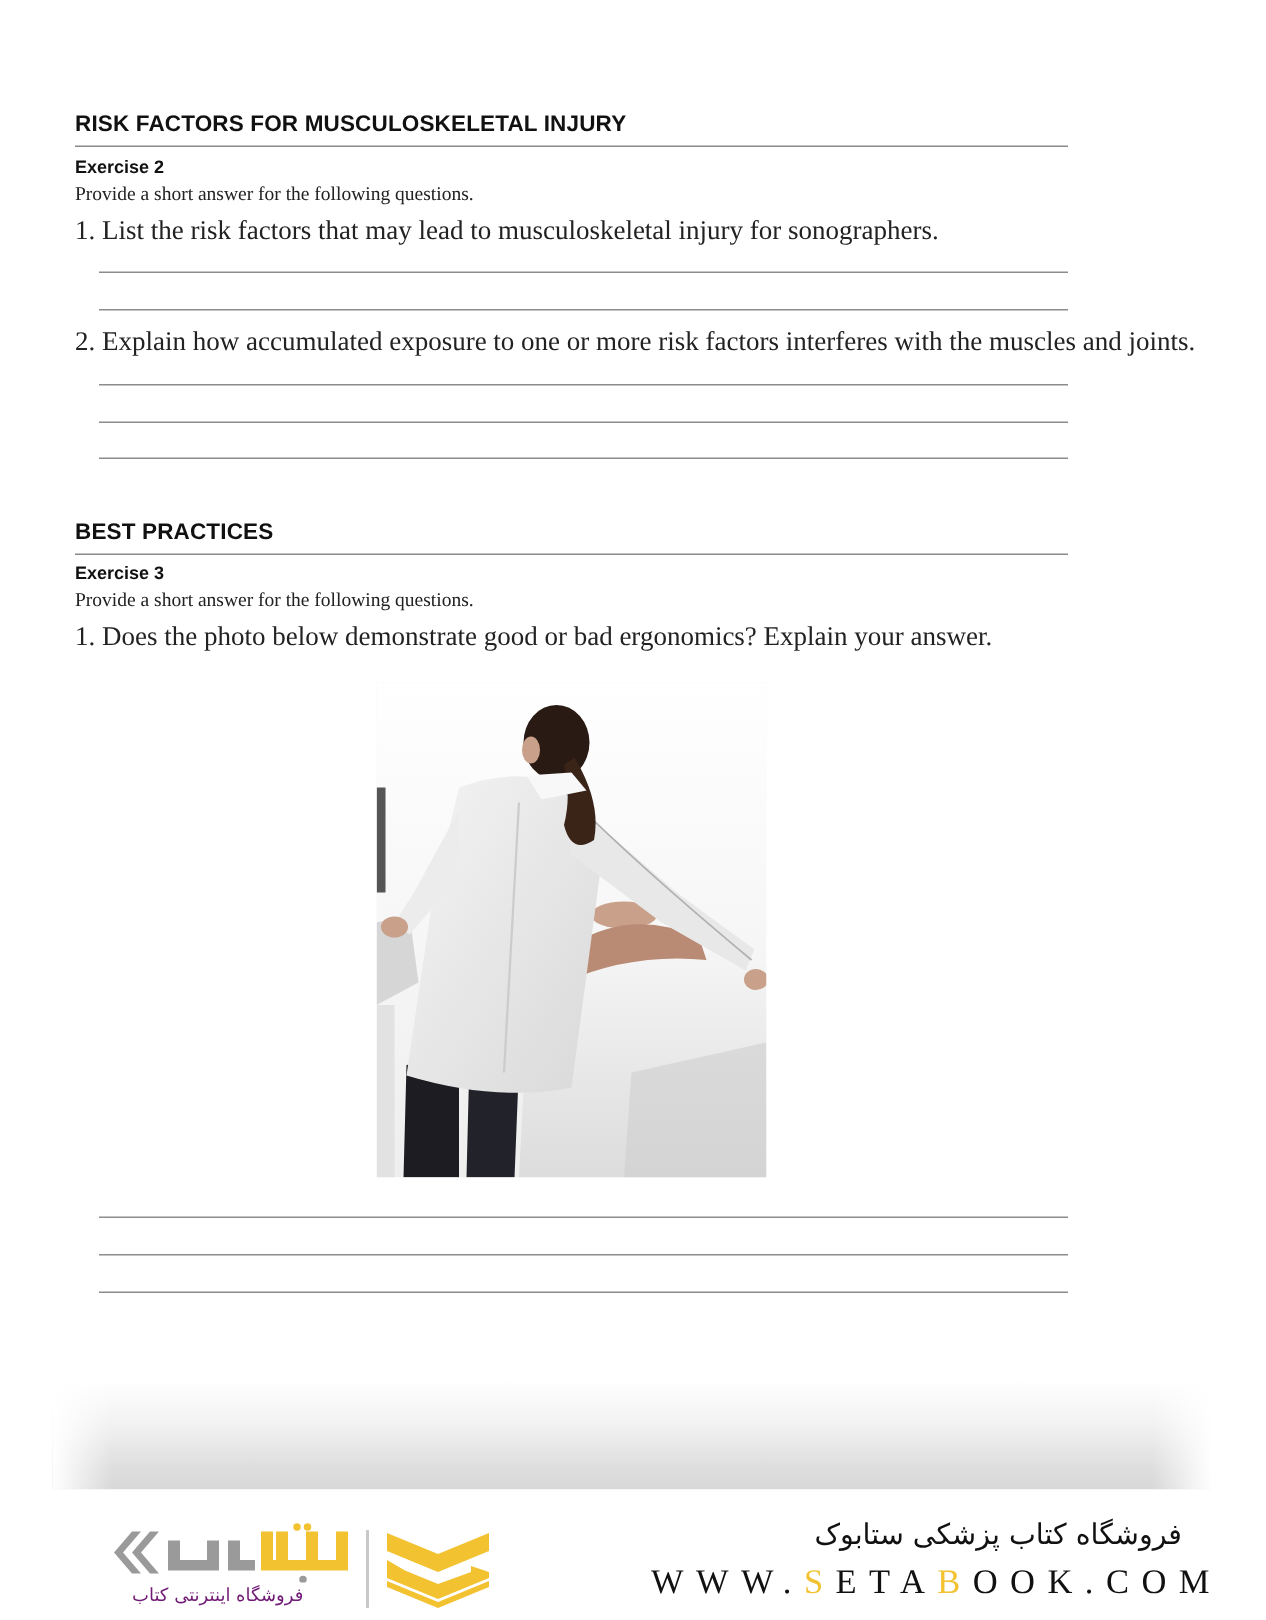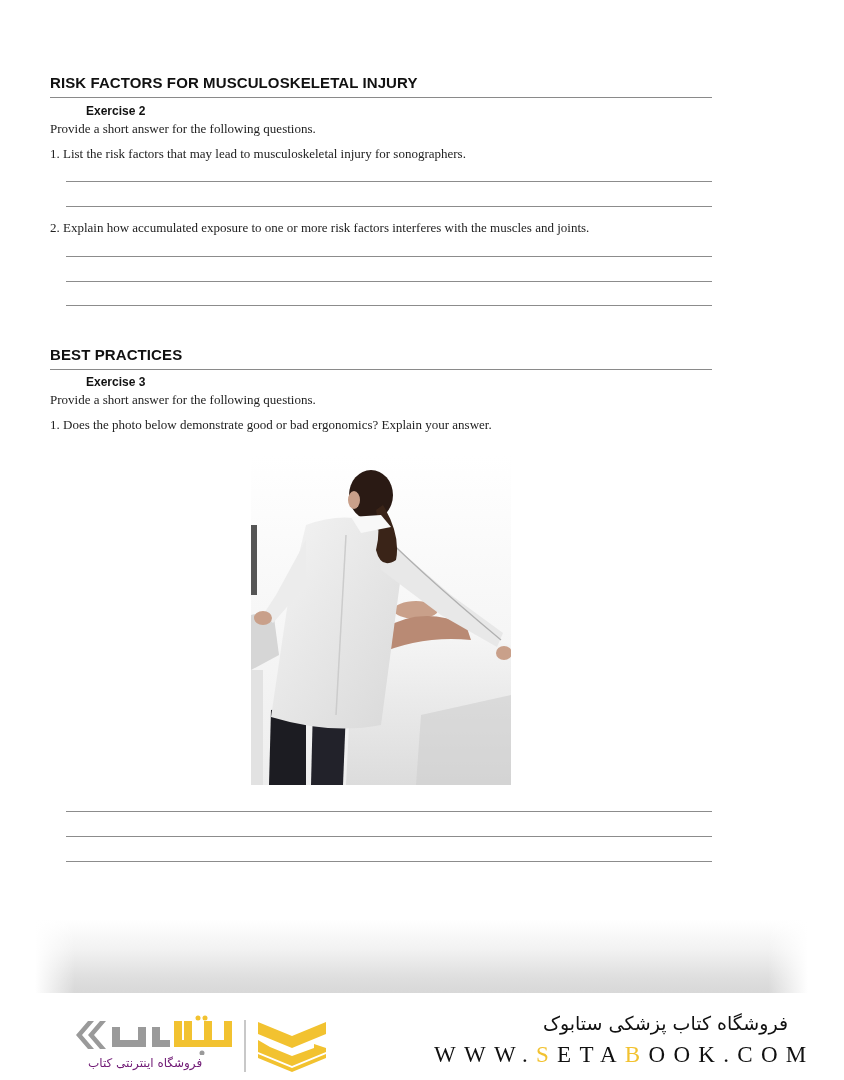--- a/index.html
+++ b/index.html
@@ -1,21 +1,21 @@
 <!DOCTYPE html>
 <html><head>
 <meta charset="utf-8">
 <style>
   html, body { margin:0; padding:0; }
   body { width:844px; height:1080px; background:#ffffff; position:relative; overflow:hidden; color:#1a1a1a; }
   .abs { position:absolute; }
   .section-heading { position:absolute; left:50px; width:662px; font-family:"Liberation Sans", sans-serif; font-weight:bold; font-size:15px; letter-spacing:0.1px; color:#111; border-bottom:1px solid #8a8a8a; padding-bottom:8px; line-height:13px; }
-  .exercise-title { position:absolute; left:50px; font-family:"Liberation Sans", sans-serif; font-weight:bold; font-size:12px; color:#111; line-height:14px;margin-left:36px; }
+  .exercise-title { position:absolute; left:50px; font-family:"Liberation Sans", sans-serif; font-weight:bold; font-size:12px; color:#111; line-height:14px; }
   .instructions { position:absolute; left:50px; font-family:"Liberation Serif", serif; font-size:13px; color:#222; line-height:15px; }
-  .question { position:absolute; left:50px; font-family:"Liberation Serif", serif; font-size:13px; color:#222; line-height:15px; }
+  .question { position:absolute; left:50px; font-family:"Liberation Serif", serif; font-size:18px; color:#222; line-height:15px; }
   .answer-line { position:absolute; left:66px; width:646px; height:0; border-top:1px solid #8c8c8c; }
   .photo { position:absolute; left:251px; top:455px; width:260px; height:330px; background:#fafafa; overflow:hidden; }
   .fade-band { position:absolute; left:35px; top:920px; width:773px; height:73px;
     background: linear-gradient(to bottom, rgba(255,255,255,1) 0%, #f2f2f2 40%, #dedede 80%, #d8d8d8 100%); }
   .fade-band::before { content:""; position:absolute; left:0; top:0; width:40px; height:100%; background:linear-gradient(to right, #ffffff, rgba(255,255,255,0)); }
   .fade-band::after { content:""; position:absolute; right:0; top:0; width:40px; height:100%; background:linear-gradient(to left, #ffffff, rgba(255,255,255,0)); }
   .footer { position:absolute; left:0; top:993px; width:844px; height:87px; background:#ffffff; }
   .brand-fa { position:absolute; right:56px; top:1012px; font-family:"DejaVu Sans", sans-serif; font-size:19px; color:#111; direction:rtl; }
   .brand-url { position:absolute; left:434px; top:1042px; font-family:Liberation Serif, serif; font-size:23px; letter-spacing:8.3px; color:#111; white-space:nowrap; }
   .brand-url .hl { color:#f2c230; }

